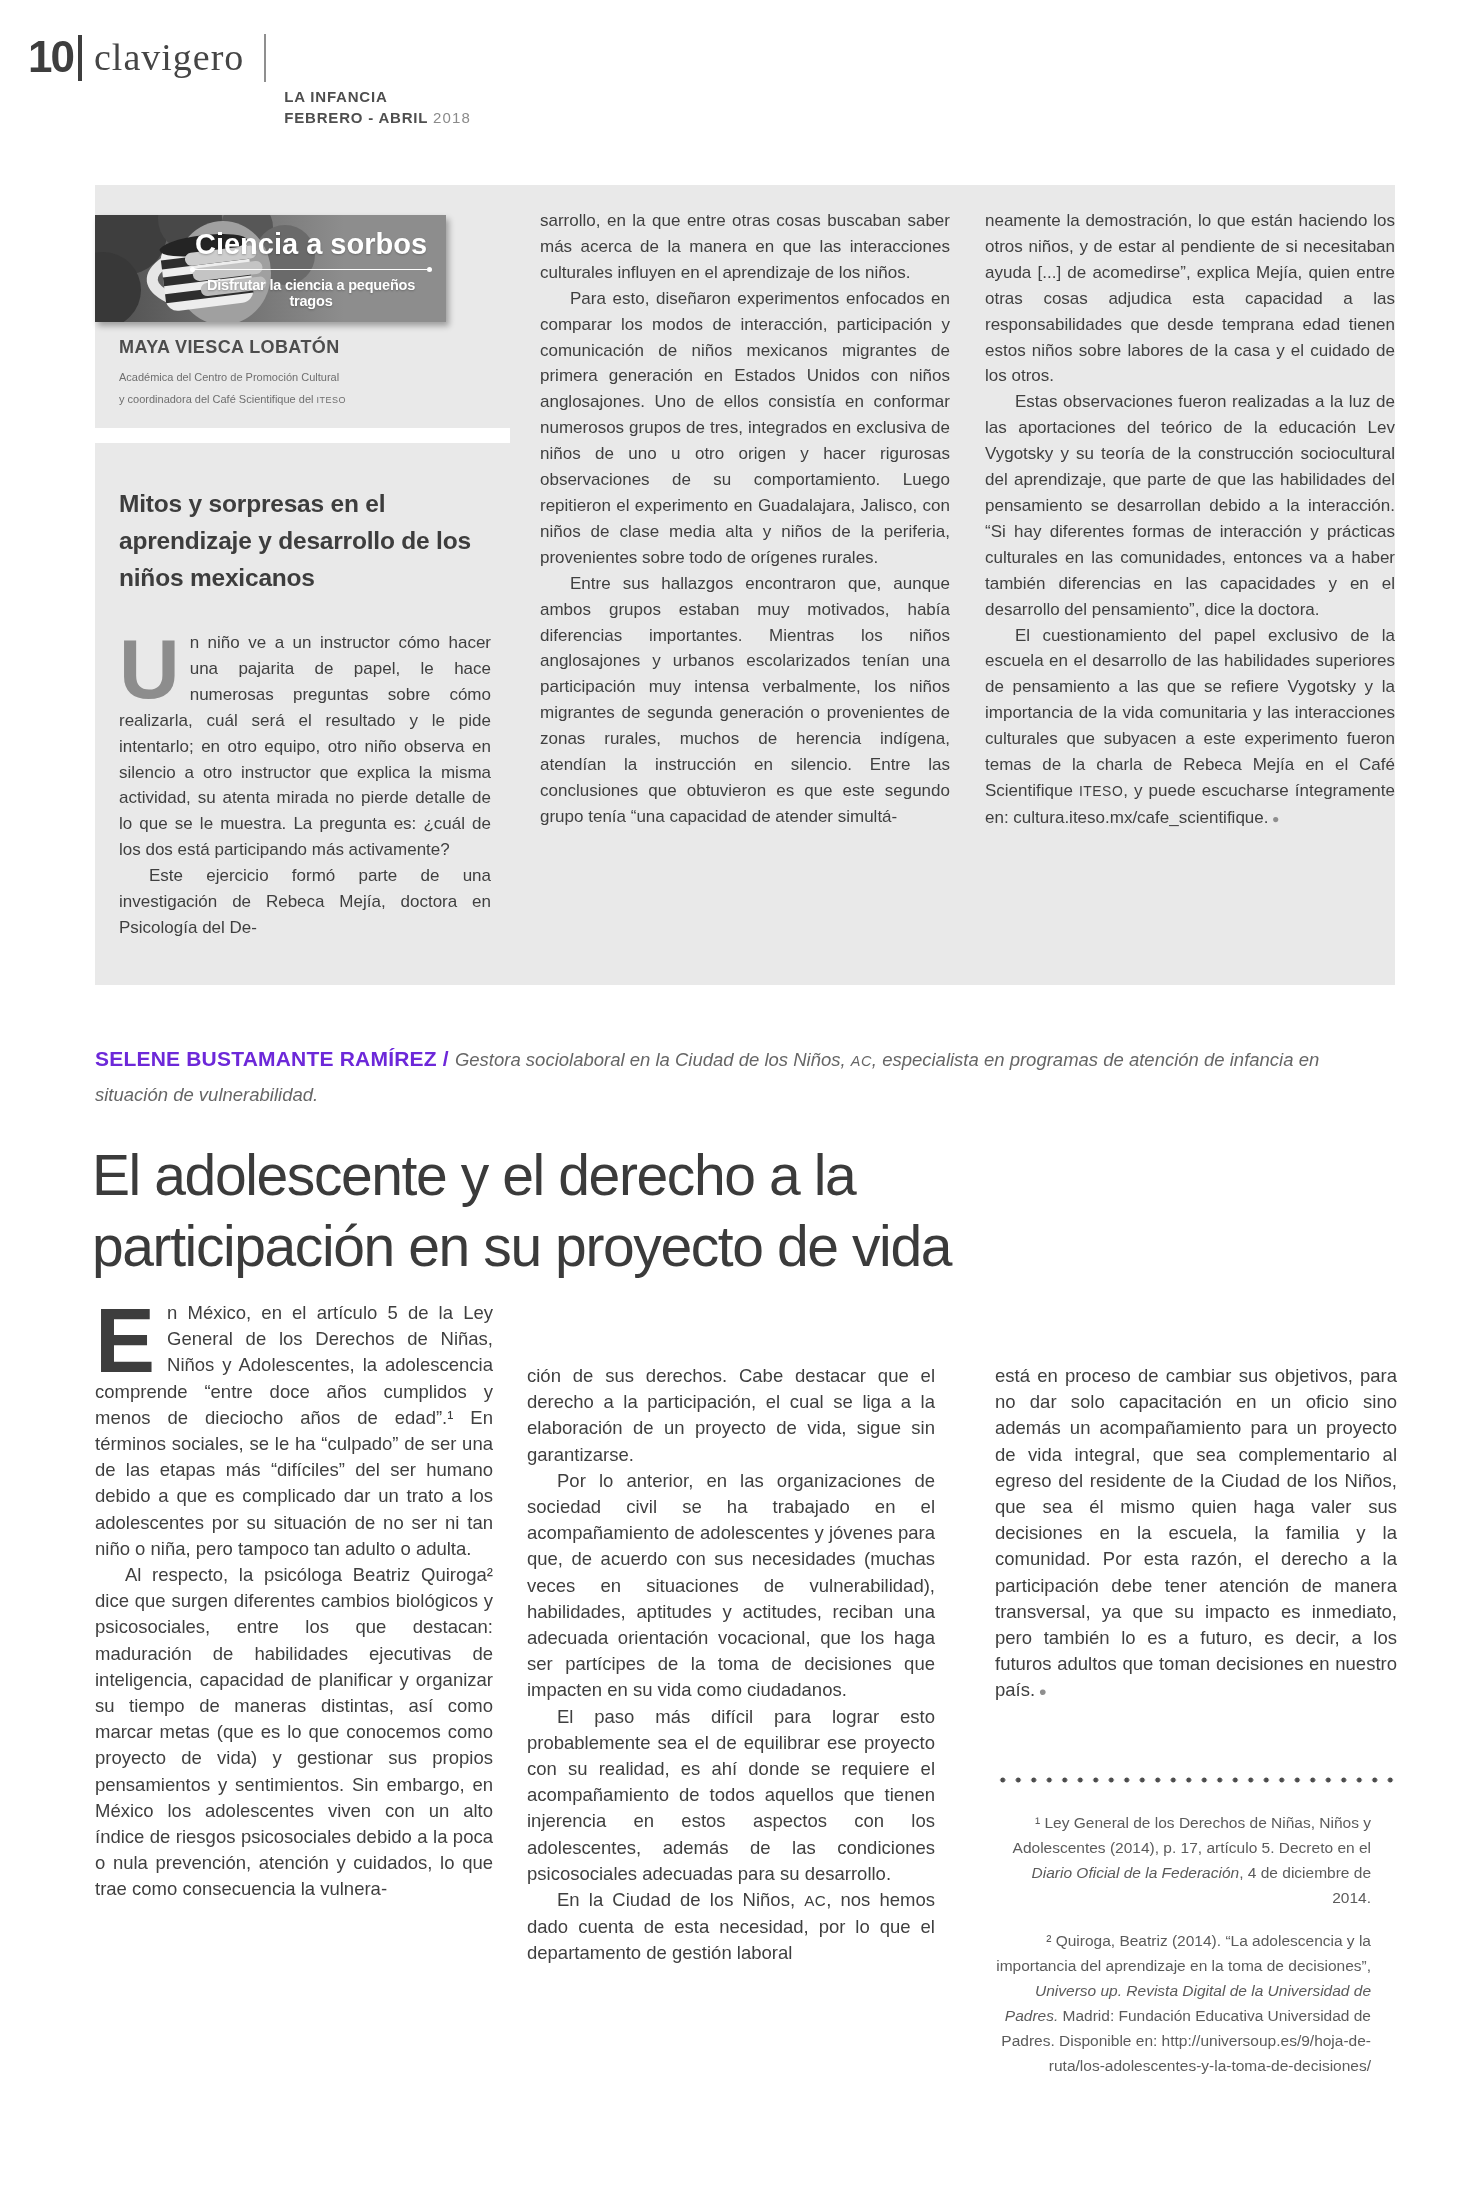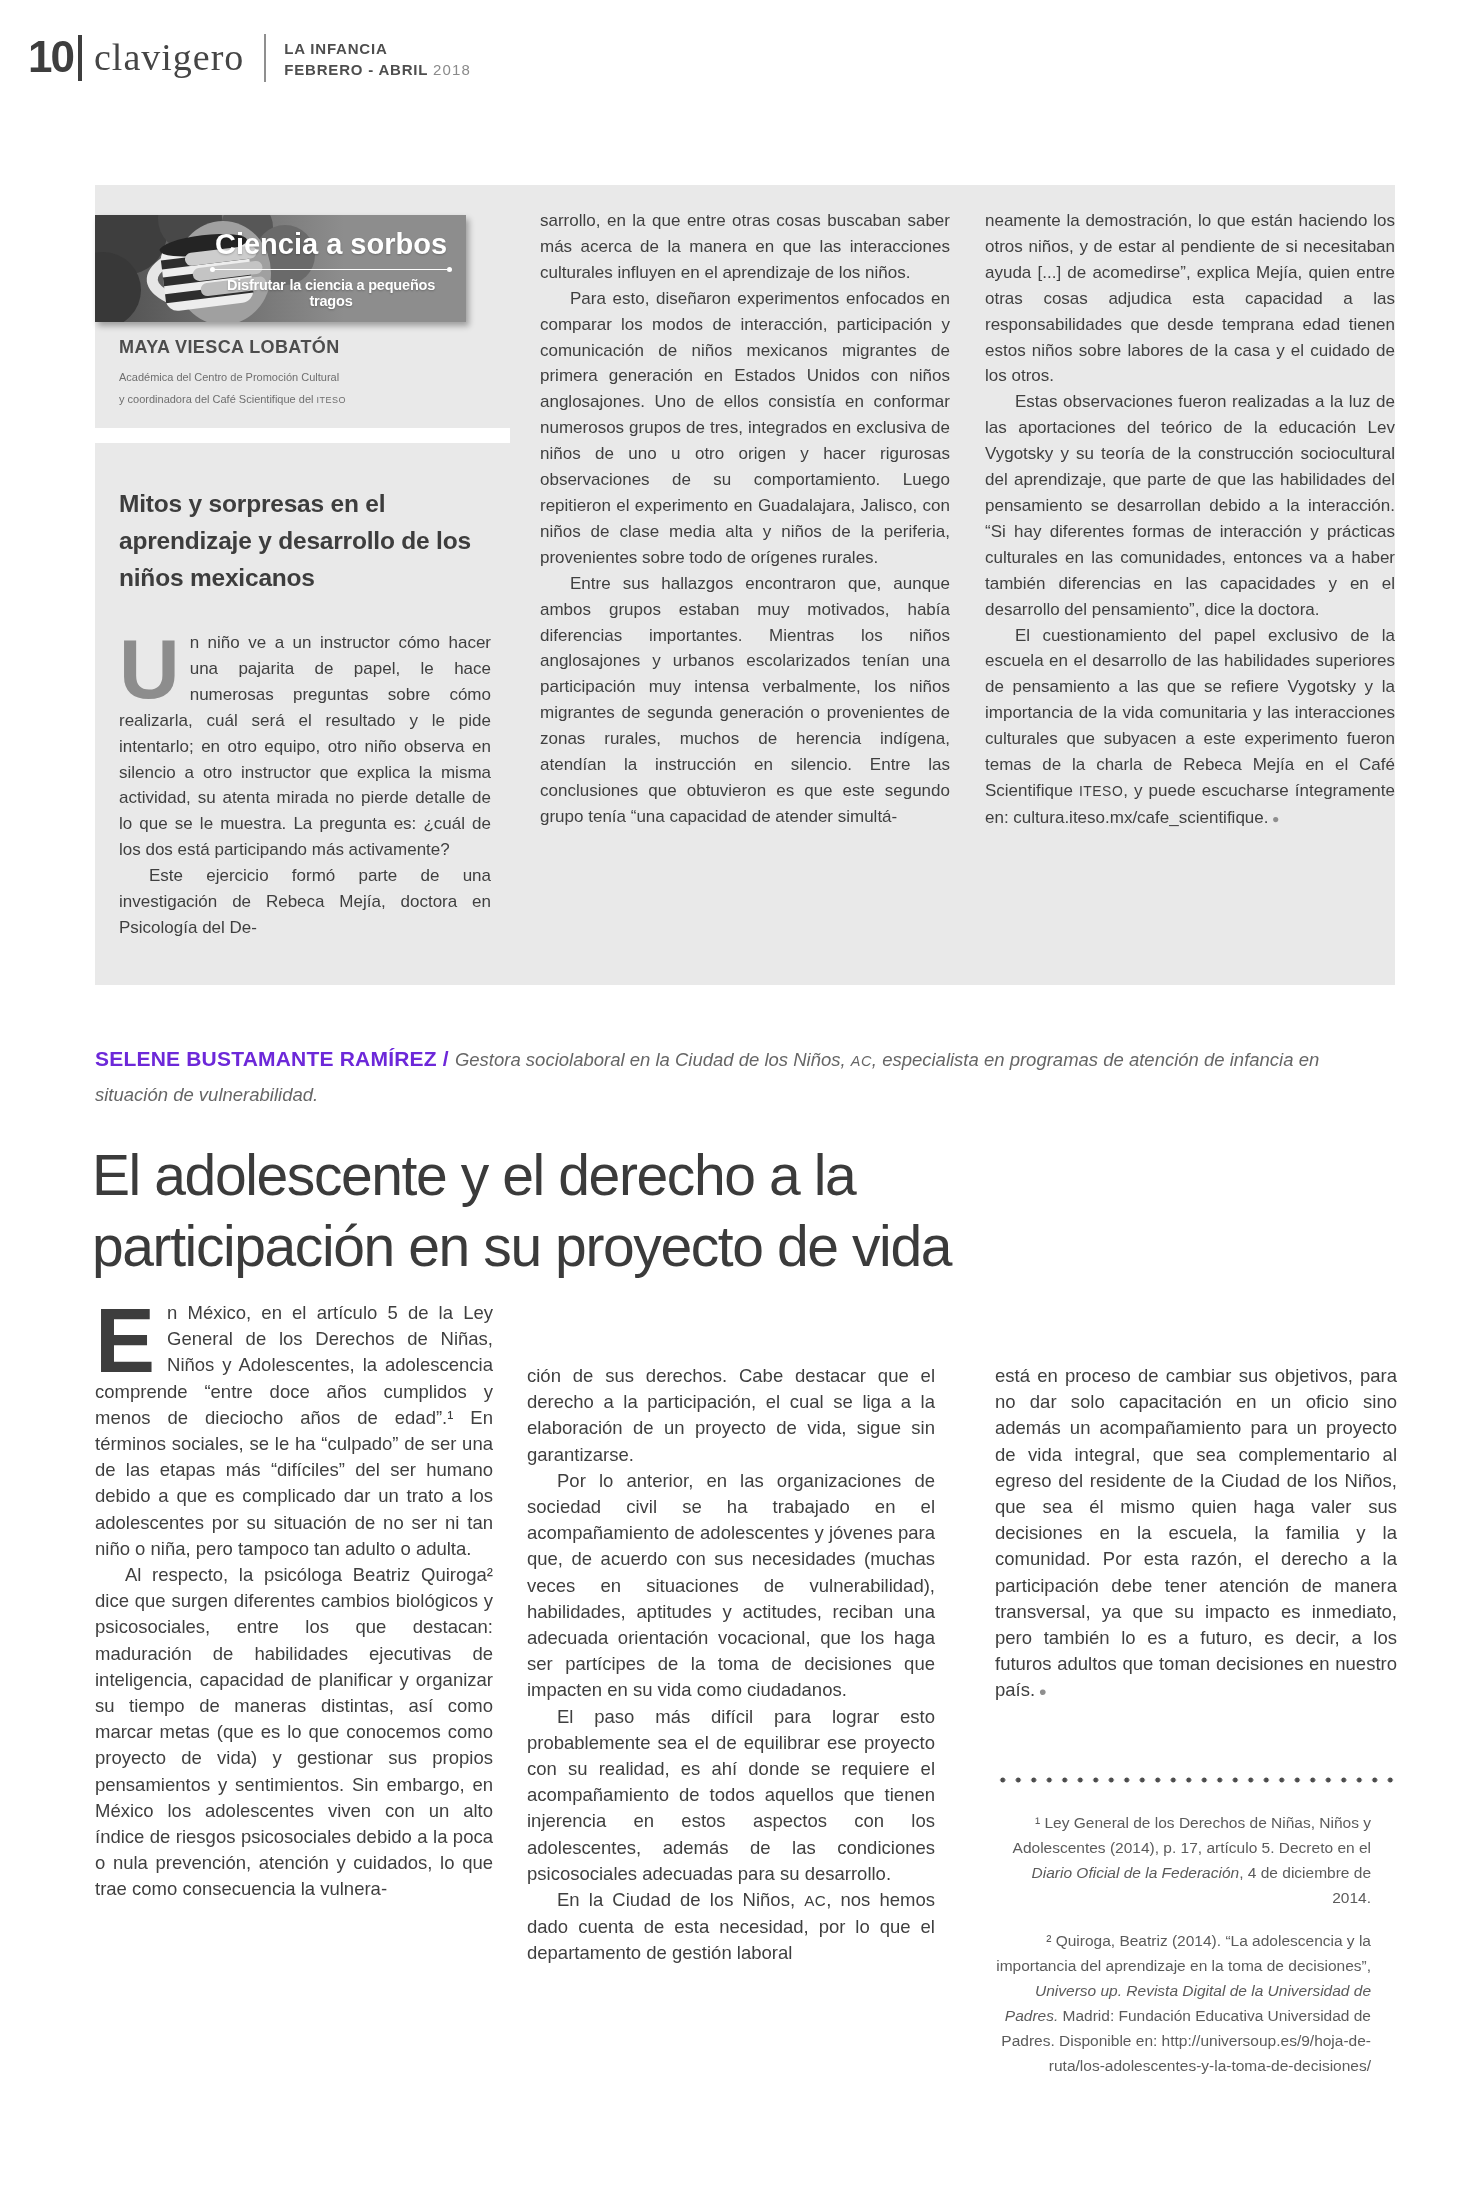--- a/index.html
+++ b/index.html
@@ -4,28 +4,28 @@
 <style>
   html,body{margin:0;padding:0;}
   body{width:1466px;height:2199px;background:#ffffff;font-family:"Liberation Sans",sans-serif;position:relative;color:#3f3f3f;}
 
   
   .masthead{position:absolute;top:34px;left:28px;display:flex;align-items:flex-start;}
   .page-num{font-size:44px;font-weight:800;color:#3e3e3e;line-height:46px;letter-spacing:-2px;}
   .num-bar{width:4px;height:46px;background:#3e3e3e;margin:1px 12px 0 5px;}
   .logo{font-family:"Liberation Serif",serif;font-size:38px;color:#454545;line-height:46px;letter-spacing:1px;}
   .mast-rule{width:2px;height:48px;background:#8f8f8f;margin:0 18px 0 20px;}
-  .section-block{padding-top:6px;}
+  .section-block{padding-top:6px;margin-top:48px;}
   .section-title{font-size:15px;font-weight:700;color:#4e4e4e;letter-spacing:.8px;}
   .issue-line{font-size:15px;font-weight:700;color:#4e4e4e;letter-spacing:.8px;margin-top:4px;}
   .issue-year{font-weight:400;color:#8a8a8a;letter-spacing:1.2px;}
 
   
   .top-panel{position:absolute;left:95px;top:185px;width:1300px;height:800px;background:#e9e9e9;}
-  .photo-banner{position:absolute;left:0;top:30px;width:351px;height:107px;background:#0369a1;box-shadow:3px 4px 6px rgba(0,0,0,.32);overflow:hidden;padding-left:20px;}
+  .photo-banner{position:absolute;left:0;top:30px;width:351px;height:107px;background:#0369a1;box-shadow:3px 4px 6px rgba(0,0,0,.32);overflow:hidden;}
   .photo-banner svg{position:absolute;left:0;top:0;}
   .banner-text{position:absolute;right:12px;top:13px;width:246px;text-align:center;}
   .banner-title{font-size:29px;font-weight:700;color:#ffffff;line-height:32px;text-shadow:0 1px 2px rgba(0,0,0,.25);}
   .banner-divider{display:flex;align-items:center;margin:7px 2px 5px 2px;}
   .b-dot{width:5px;height:5px;border-radius:50%;background:#fff;}
   .b-line{flex:1;height:1.5px;background:#fff;}
   .banner-tagline{font-size:14.5px;font-weight:700;color:#ffffff;letter-spacing:-.2px;text-shadow:0 1px 2px rgba(0,0,0,.25);}
 
   .author-block{position:absolute;left:24px;top:152px;width:372px;}
   .author-name{font-size:18px;font-weight:600;color:#4d4d4d;letter-spacing:.4px;}

